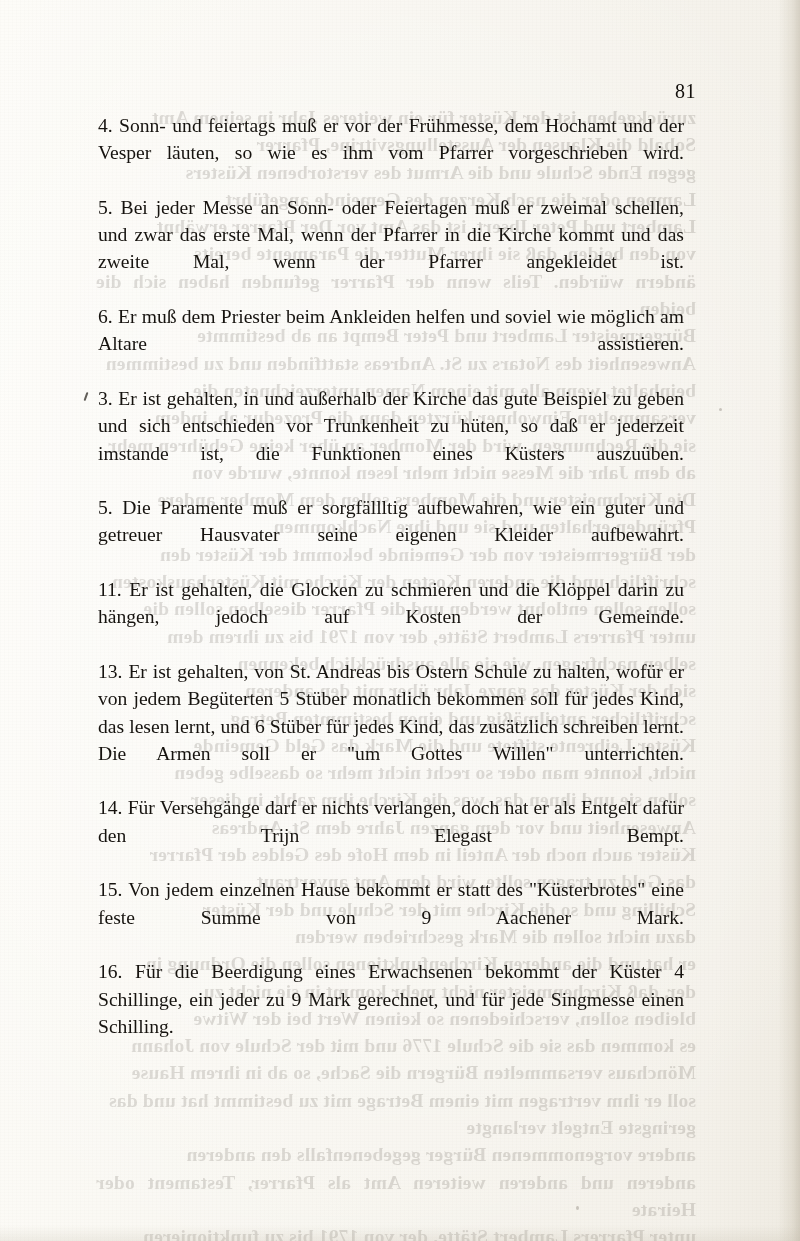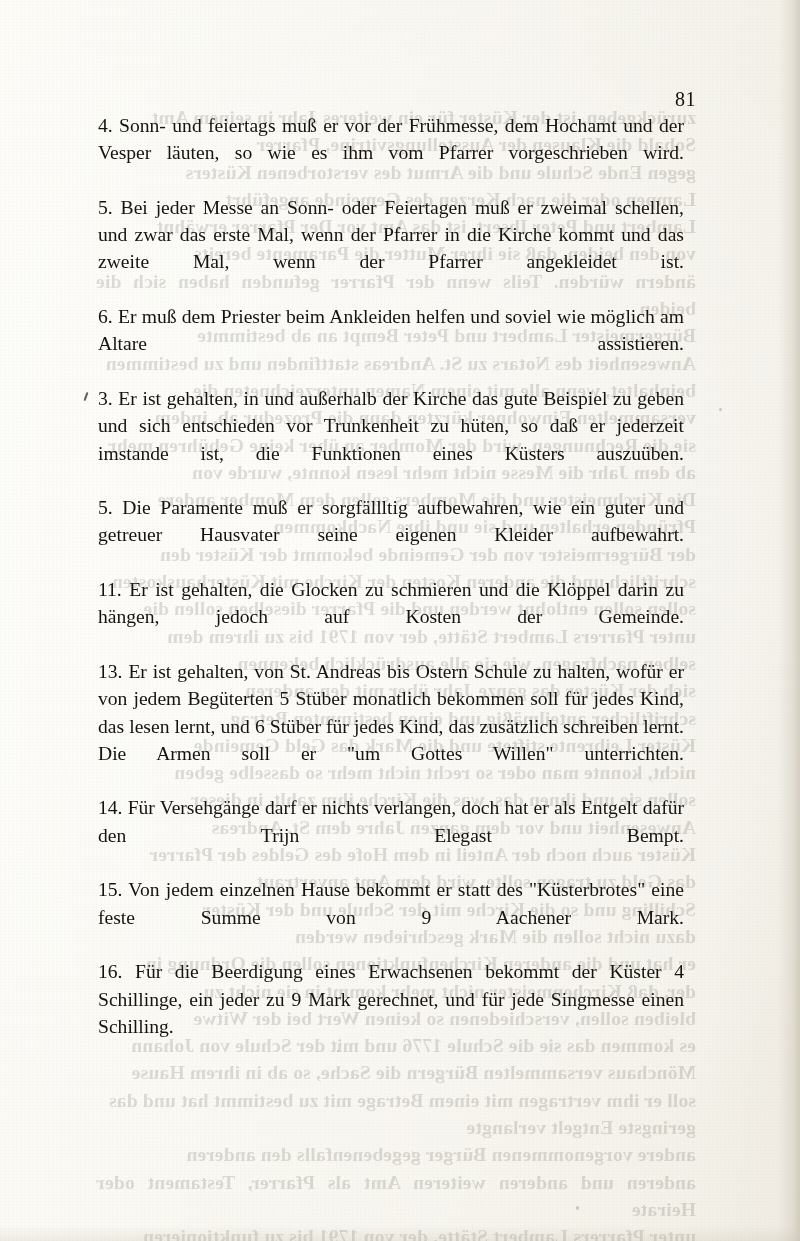--- a/index.html
+++ b/index.html
@@ -70,21 +70,21 @@
     line-height: 27.3px;
     text-align: justify;
     font-weight: 700;
     letter-spacing: 0.2px;
     filter: blur(0.35px);
   }
   .bleed-layer p { margin: 0; }
 
   .folio {
     position: absolute;
-    top: 88px;
+    top: 80px;
     left: 0;
     width: 696px;
     text-align: right;
     font-size: 20px;
     color: #14110e;
     letter-spacing: 0.5px;
   }
 
   .textblock {
     position: absolute;

